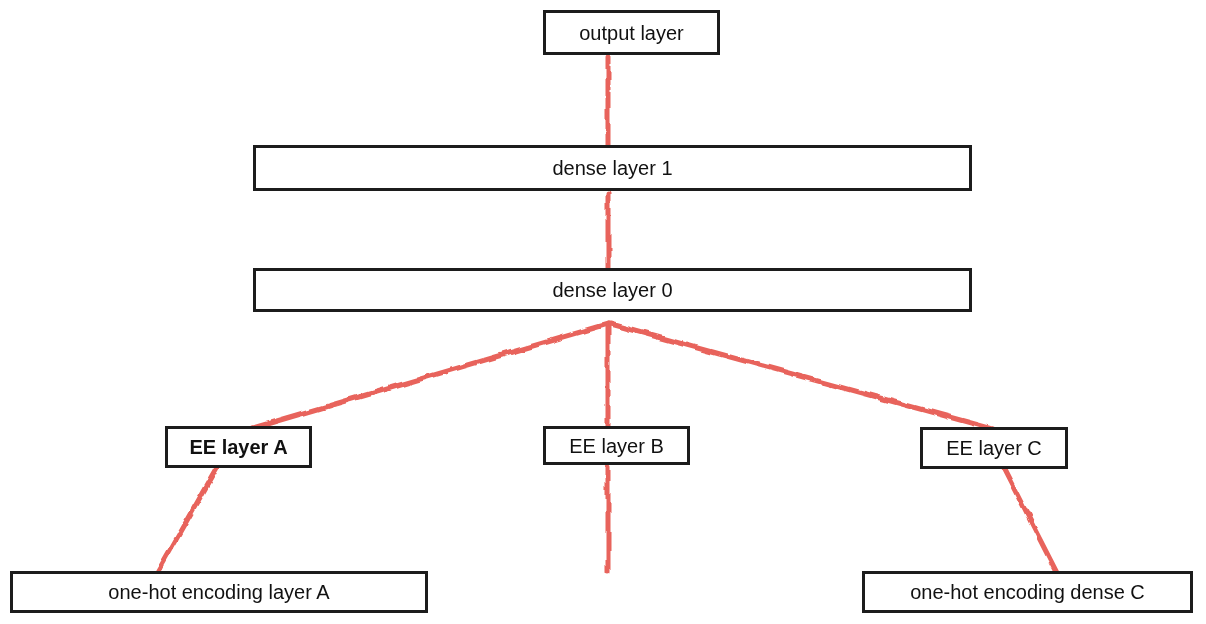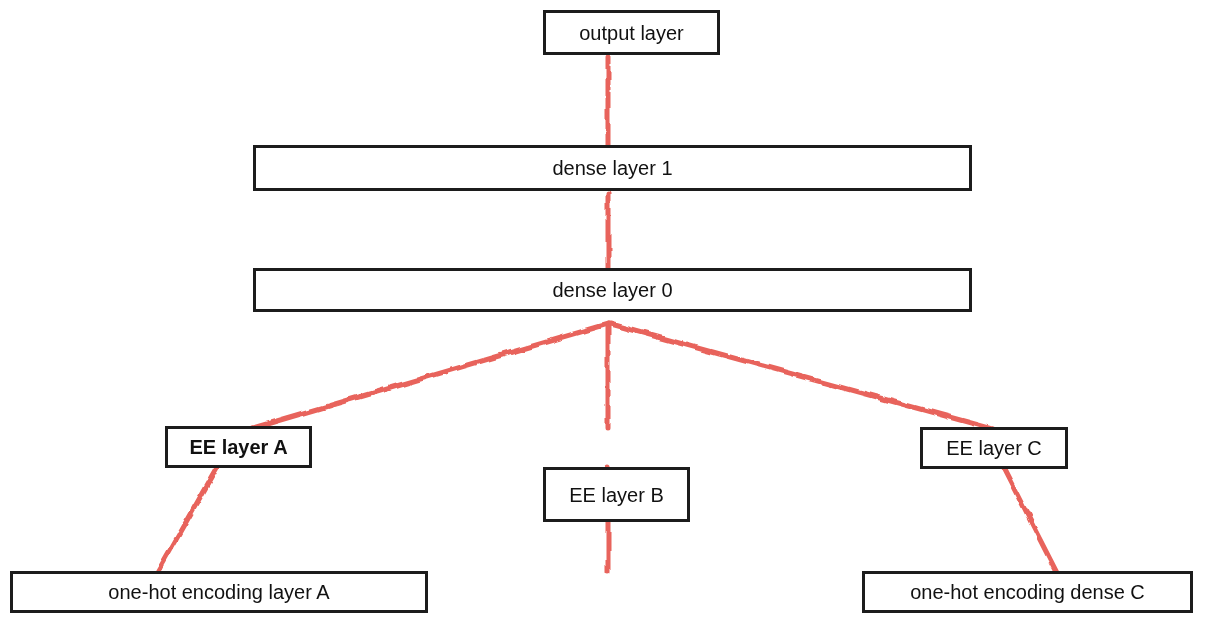--- a/index.html
+++ b/index.html
@@ -32,21 +32,21 @@
     display: flex;
     align-items: center;
     justify-content: center;
     white-space: nowrap;
     line-height: 1;
   }
   #n-output  { left: 543px; top: 10px;  width: 177px; height: 45px; }
   #n-dense1  { left: 253px; top: 145px; width: 719px; height: 46px; }
   #n-dense0  { left: 253px; top: 268px; width: 719px; height: 44px; }
   #n-eeA     { left: 165px; top: 426px; width: 147px; height: 42px; font-weight: bold; }
-  #n-eeB     { left: 543px; top: 426px; width: 147px; height: 55px; margin-top: 41px; }
+  #n-eeB     { left: 543px; top: 426px; width: 147px; height: 39px; }
   #n-eeC     { left: 920px; top: 427px; width: 148px; height: 42px; }
   #n-onehotA { left: 10px;  top: 571px; width: 418px; height: 42px; }
   #n-onehotB { left: 458px; top: 571px; width: 370px; height: 42px; }
   #n-onehotC { left: 862px; top: 571px; width: 331px; height: 42px; }
 </style>
 </head>
 <body>
 
 <div class="canvas">
 

